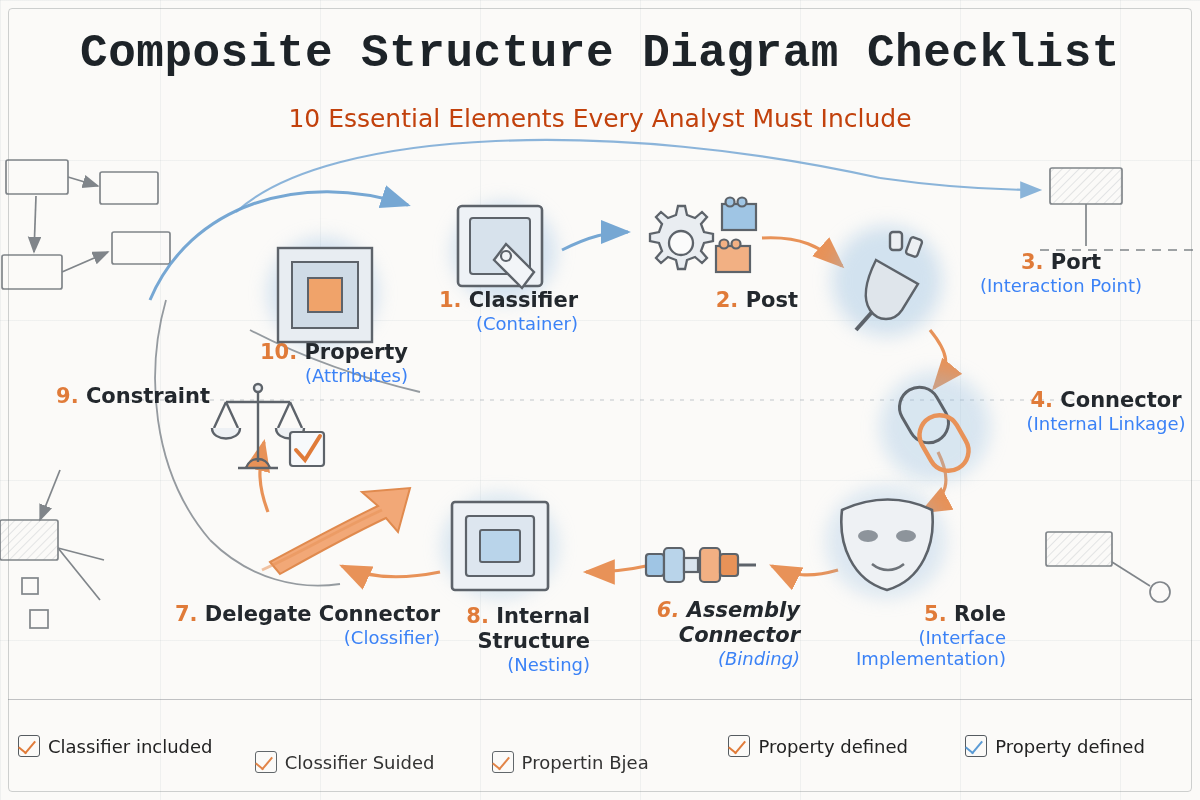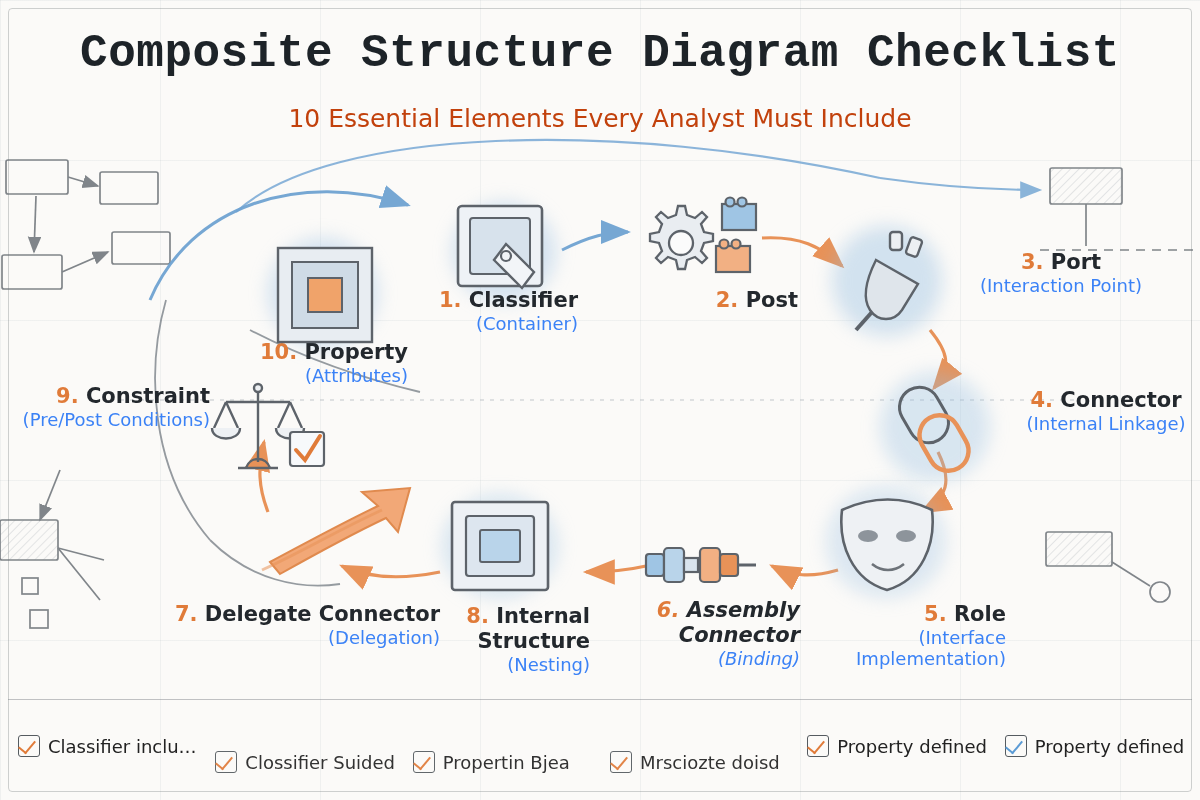--- a/index.html
+++ b/index.html
@@ -293,55 +293,50 @@
   <span class="sub">(Interface Implementation)</span>
 </div>
 
 <div class="lbl center" style="left:614px;top:598px;width:186px;font-style:italic;">
   <span class="name"><span class="num">6.</span> <span>Assembly Connector</span></span>
   <span class="sub">(Binding)</span>
 </div>
 
 <div class="lbl center" style="left:160px;top:602px;width:280px;">
   <span class="name"><span class="num">7.</span> <span>Delegate Connector</span></span>
-  <span class="sub">(Delegation)</span>
+  <span class="sub">(Clossifier)</span>
 </div>
 
 <div class="lbl center" style="left:430px;top:604px;width:160px;">
   <span class="name"><span class="num">8.</span> <span>Internal Structure</span></span>
   <span class="sub">(Nesting)</span>
 </div>
 
 <div class="lbl center" style="left:0px;top:384px;width:210px;">
   <span class="name"><span class="num">9.</span> <span>Constraint</span></span>
-  <span class="sub">(Pre/Post Conditions)</span>
 </div>
 
 <div class="lbl center" style="left:248px;top:340px;width:160px;">
   <span class="name"><span class="num">10.</span> <span>Property</span></span>
   <span class="sub">(Attributes)</span>
 </div>
 
 <div class="footer">
   <div class="chk-item">
     <span class="chk-box"></span>
     <span class="chk-label">Classifier included</span>
   </div>
   <div class="chk-item blurry">
     <span class="chk-box"></span>
     <span class="chk-label">Clossifier Suided</span>
   </div>
   <div class="chk-item blurry">
     <span class="chk-box"></span>
     <span class="chk-label">Propertin Bjea</span>
   </div>
-  <div class="chk-item blurry">
-    <span class="chk-box"></span>
-    <span class="chk-label">Mrsciozte doisd</span>
-  </div>
   <div class="chk-item">
     <span class="chk-box"></span>
     <span class="chk-label">Property defined</span>
   </div>
   <div class="chk-item">
     <span class="chk-box blue"></span>
     <span class="chk-label">Property defined</span>
   </div>
 </div>
 

